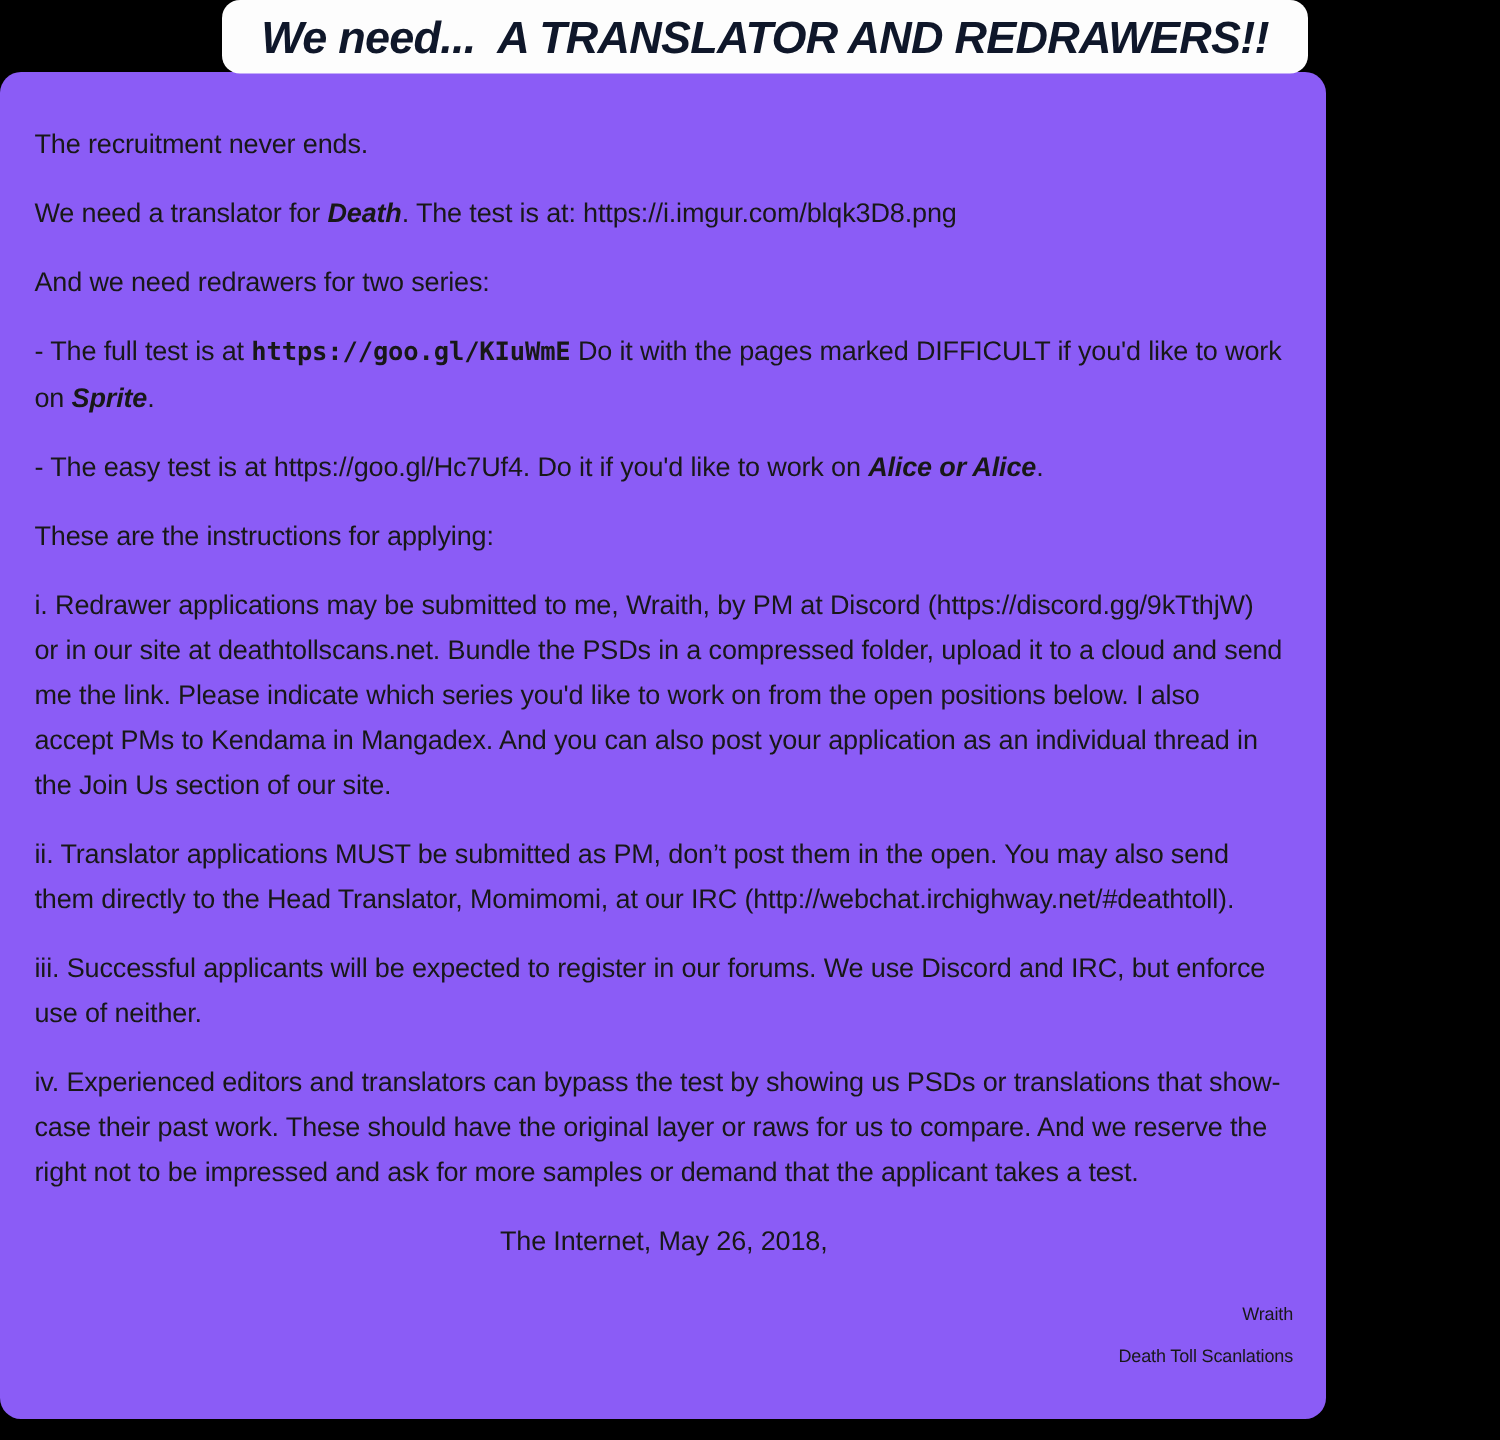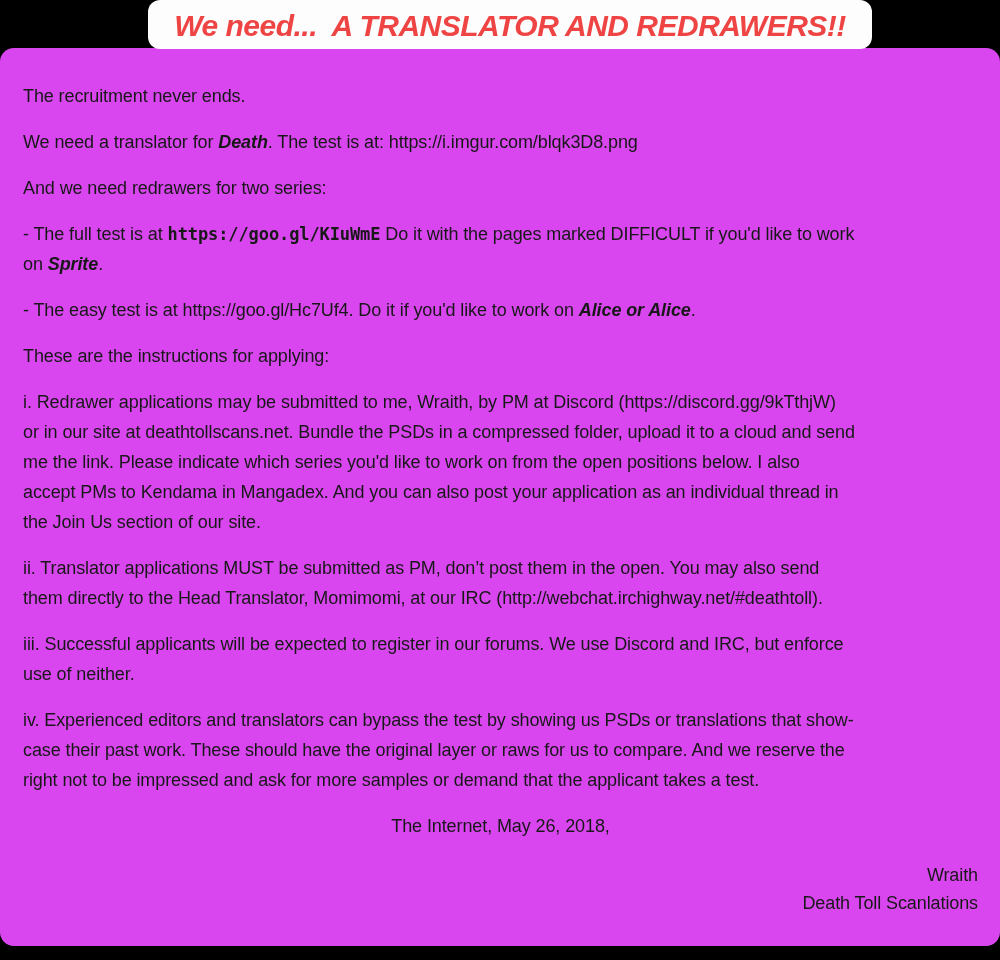--- a/index.html
+++ b/index.html
@@ -30,29 +30,29 @@
     z-index: 2;
   }
   .title-card h1 {
     margin: 0;
     padding-top: 2px;
     font-size: 30px;
     font-weight: bold;
     font-style: italic;
     letter-spacing: -0.5px;
     white-space: pre;
-    color: #ef4444;
+    color: #0f172a;
   }
   .doc-card {
     position: absolute;
     left: 0;
     top: 48px;
-    width: 1000px;
+    width: 884px;
     height: 898px;
-    background: #d946ef;
+    background: #8b5cf6;
     border-radius: 14px;
     box-sizing: border-box;
     padding: 33px 22px 0 23px;
     z-index: 1;
   }
   .para {
     margin: 0 0 16px 0;
     font-size: 18px;
     line-height: 30px;
     letter-spacing: -0.1px;
@@ -66,21 +66,21 @@
     font-weight: bold;
     font-size: 17px;
   }
   .dateline {
     text-align: center;
     margin: 12px;
   }
   .names {
     margin-top: 20px;
     text-align: right;
-    font-size: 18px;
+    font-size: 12px;
     line-height: 28px;
     letter-spacing: -0.1px;
   }
 </style>
 </head>
 <body>
 
 <div class="stage">
 
   <div class="title-card">

